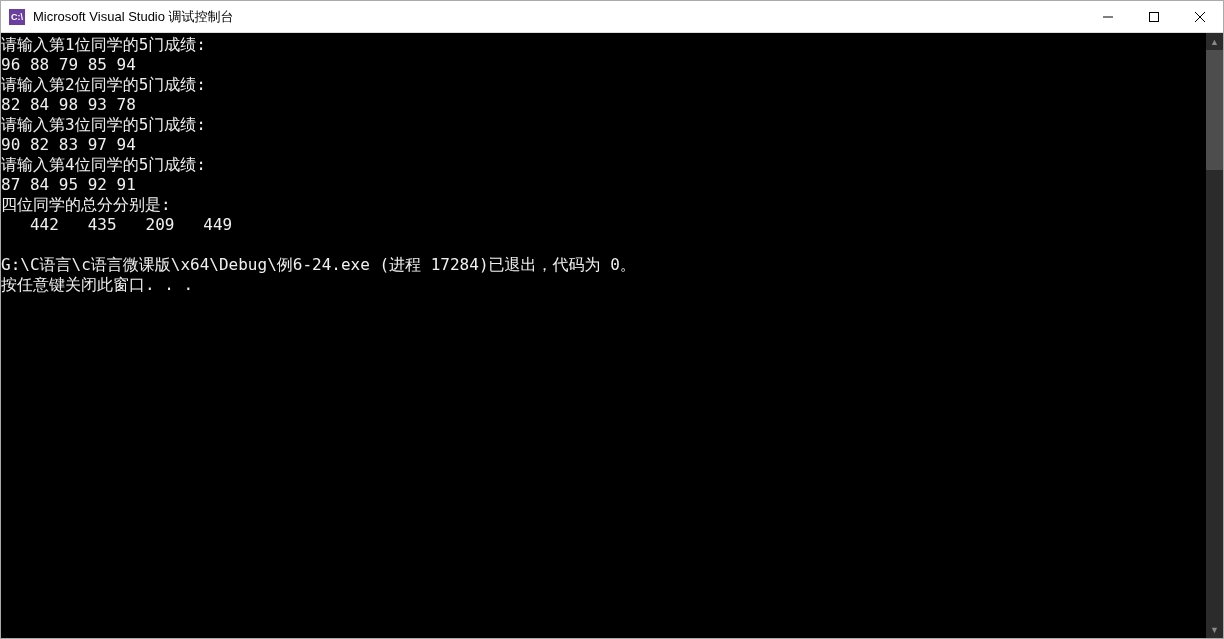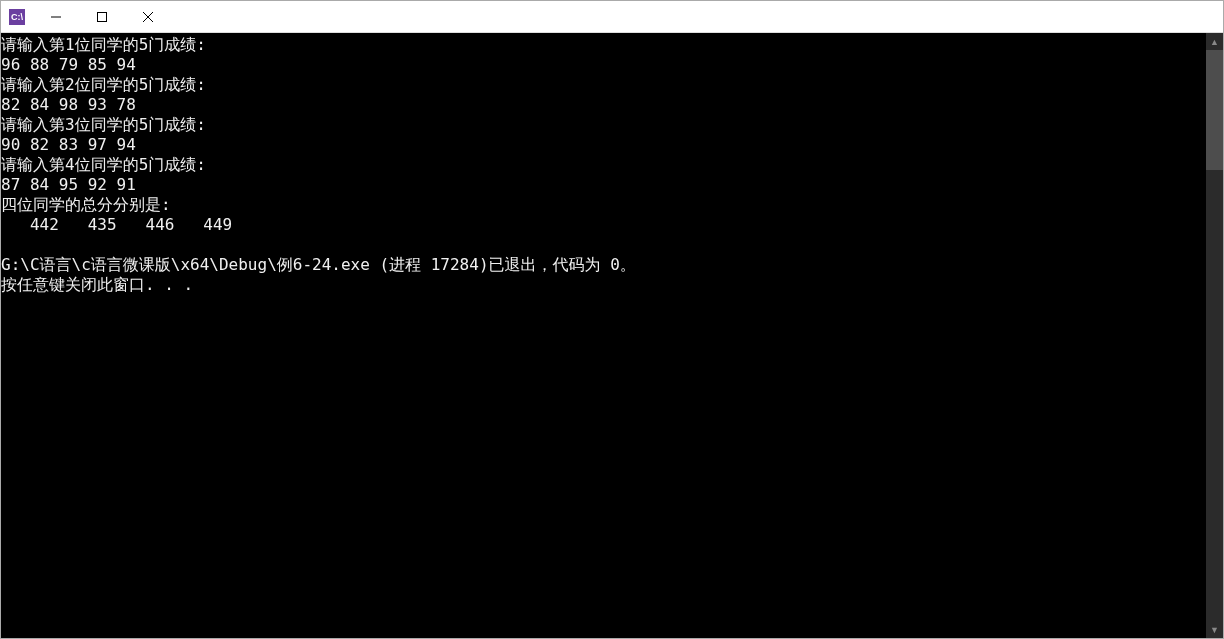--- a/index.html
+++ b/index.html
@@ -91,20 +91,21 @@
       font-size: 9px;
     }
     .scroll-arrow.up { top: 0; }
     .scroll-arrow.down { bottom: 0; }
   </style>
 </head>
 <body>
 
 <div class="titlebar">
   <span class="titlebar-icon">C:\</span>
+  <span class="titlebar-text">Microsoft Visual Studio 调试控制台</span>
   <div class="window-controls">
     <div class="win-btn">
       <svg viewBox="0 0 10 10">
           <line x1="0" y1="5" x2="10" y2="5" stroke="#000" stroke-width="1"></line>
         </svg>
     </div>
     <div class="win-btn">
       <svg viewBox="0 0 10 10">
           <rect x="0.5" y="0.5" width="9" height="9" fill="none" stroke="#000" stroke-width="1"></rect>
         </svg>
@@ -121,21 +122,21 @@
 <div class="console-area">
   <div class="console-content" id="console-content">请输入第1位同学的5门成绩:
 96 88 79 85 94
 请输入第2位同学的5门成绩:
 82 84 98 93 78
 请输入第3位同学的5门成绩:
 90 82 83 97 94
 请输入第4位同学的5门成绩:
 87 84 95 92 91
 四位同学的总分分别是:
-   442   435   446   449
+   442   435   209   449
 
 G:\C语言\c语言微课版\x64\Debug\例6-24.exe (进程 17284)已退出，代码为 0。
 按任意键关闭此窗口. . .</div>
   <div class="scrollbar">
     <div class="scroll-arrow up">▲</div>
     <div class="scroll-thumb"></div>
     <div class="scroll-arrow down">▼</div>
   </div>
 </div>
 

